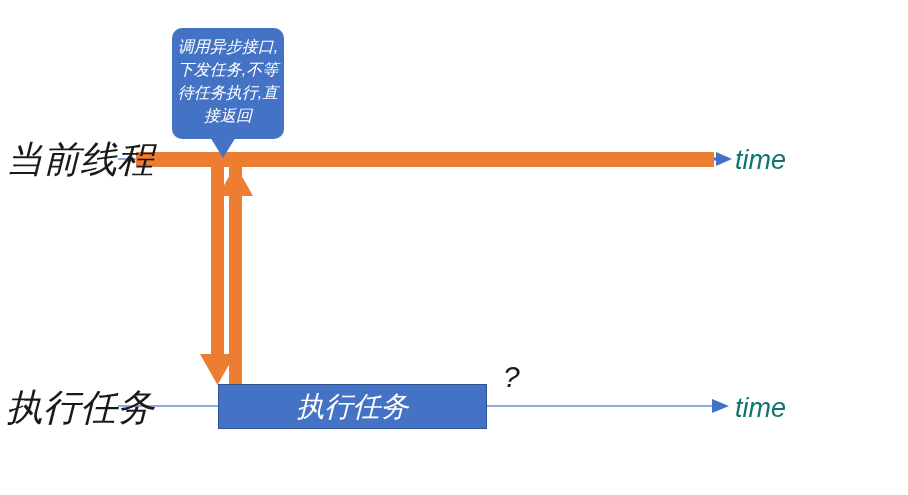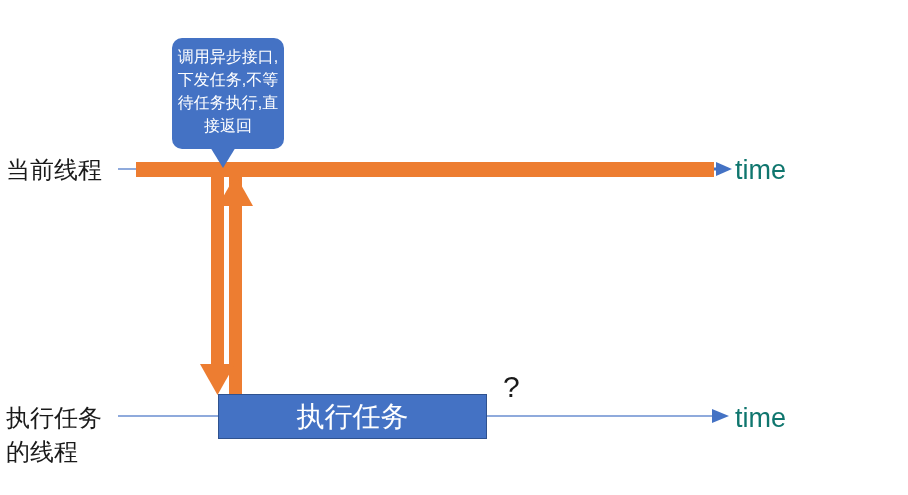--- a/index.html
+++ b/index.html
@@ -11,30 +11,31 @@
     width: 908px;
     height: 495px;
     position: relative;
     overflow: hidden;
     font-family: "Liberation Sans", "DejaVu Sans", sans-serif;
   }
 
   #canvas {
     position: absolute;
     left: 0;
-    top: 16px;
+    top: 6px;
     width: 908px;
     height: 464px;
+    font-style: italic;
   }
 
   
   .axis-label {
     position: absolute;
     color: #1a1a1a;
-    font-size: 24px;
+    font-size: 37px;
     line-height: 34px;
     white-space: pre;
     letter-spacing: 0px;
   }
   #label-current-thread {
     left: 6px;
     top: 137px;
   }
   #label-worker-thread {
     left: 6px;
@@ -185,19 +186,19 @@
   </div>
 
   <div id="task-box">
     <span id="task-box-label">执行任务</span>
   </div>
 
   <div id="question-mark">?</div>
 
   <div class="axis-label" id="label-current-thread">当前线程</div>
 
-  <div class="axis-label" id="label-worker-thread"><span>执行任务</span><br><span>的线程</span></div>
+  <div class="axis-label" id="label-worker-thread"><span>执行任务</span><br></div>
 
   <div class="time-label" id="time-label-top">time</div>
 
   <div class="time-label" id="time-label-bottom">time</div>
 
 </div>
 
 </body></html>

